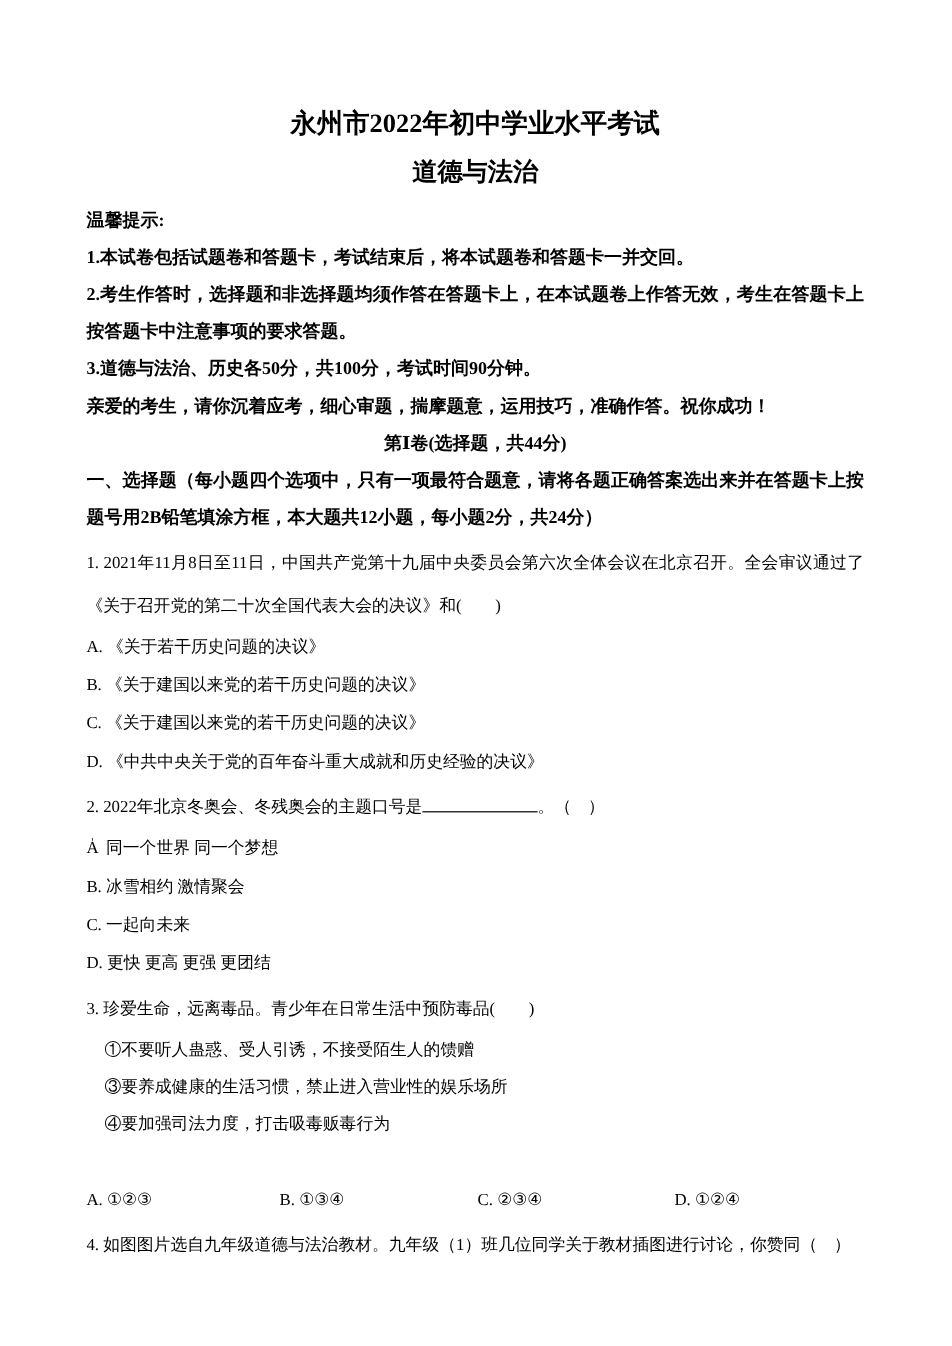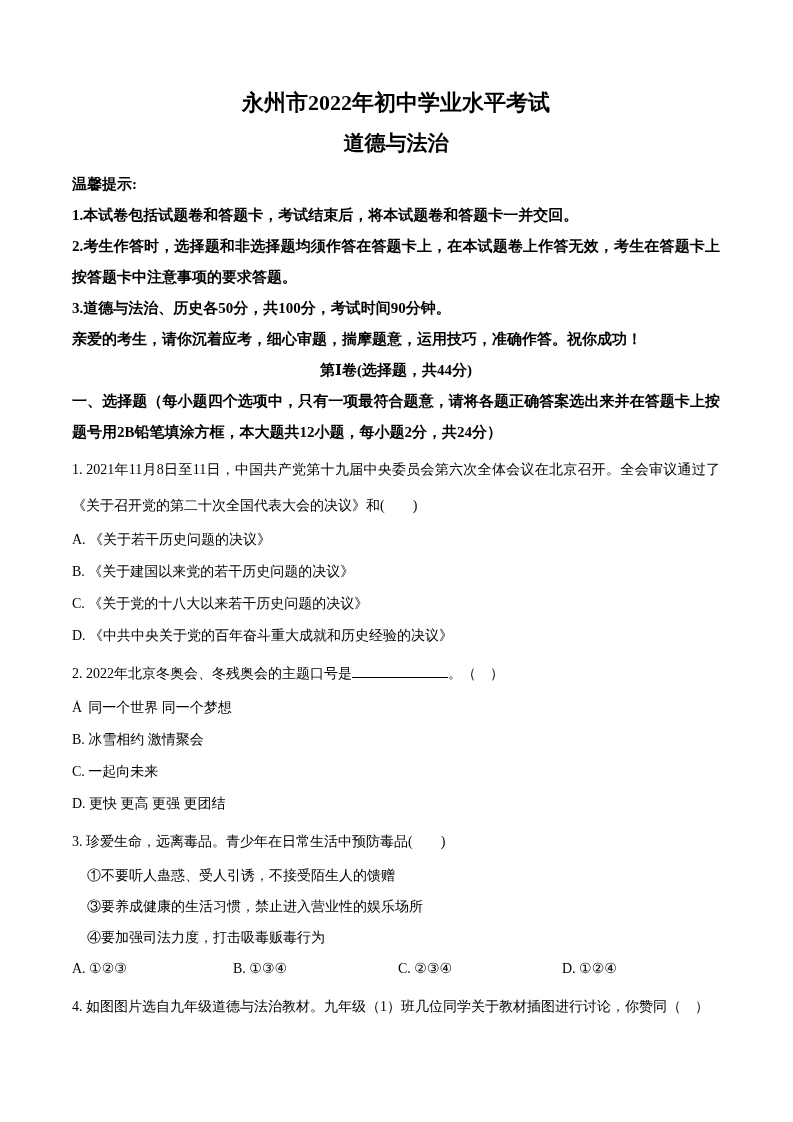--- a/index.html
+++ b/index.html
@@ -50,20 +50,21 @@
   .sub-item {
     font-size: 14px;
     line-height: 31px;
     margin-left: 15px;
   }
   .options-row {
     display: grid;
     grid-template-columns: 161px 165px 164px auto;
     font-size: 14px;
     line-height: 32px;
+    margin-top: 32px;
   }
   .blank {
     display: inline-block;
     width: 96px;
     height: 15px;
     border-bottom: 1px solid #000;
     vertical-align: baseline;
   }
   .stray-mark {
     position: absolute;
@@ -89,21 +90,21 @@
     <p>亲爱的考生，请你沉着应考，细心审题，揣摩题意，运用技巧，准确作答。祝你成功！</p>
   </div>
 
   <p class="section-title">第Ⅰ卷(选择题，共44分)</p>
   <p class="section-instructions">一、选择题（每小题四个选项中，只有一项最符合题意，请将各题正确答案选出来并在答题卡上按题号用2B铅笔填涂方框，本大题共12小题，每小题2分，共24分）</p>
 
   <div class="question">
     <p class="q-text">1. 2021年11月8日至11日，中国共产党第十九届中央委员会第六次全体会议在北京召开。全会审议通过了《关于召开党的第二十次全国代表大会的决议》和(　　)</p>
     <p class="option">A. 《关于若干历史问题的决议》</p>
     <p class="option">B. 《关于建国以来党的若干历史问题的决议》</p>
-    <p class="option">C. 《关于党的十八大以来若干历史问题的决议》</p>
+    <p class="option">C. 《关于建国以来党的若干历史问题的决议》</p>
     <p class="option">D. 《中共中央关于党的百年奋斗重大成就和历史经验的决议》</p>
   </div>
 
   <div class="question">
     <p class="q-text"><span>2. 2022年北京冬奥会、冬残奥会的主题口号是</span><span class="blank"></span><span>。（　）</span></p>
     <p class="option">A  同一个世界 同一个梦想</p>
     <p class="option">B. 冰雪相约 激情聚会</p>
     <p class="option">C. 一起向未来</p>
     <p class="option">D. 更快 更高 更强 更团结</p>
   </div>

